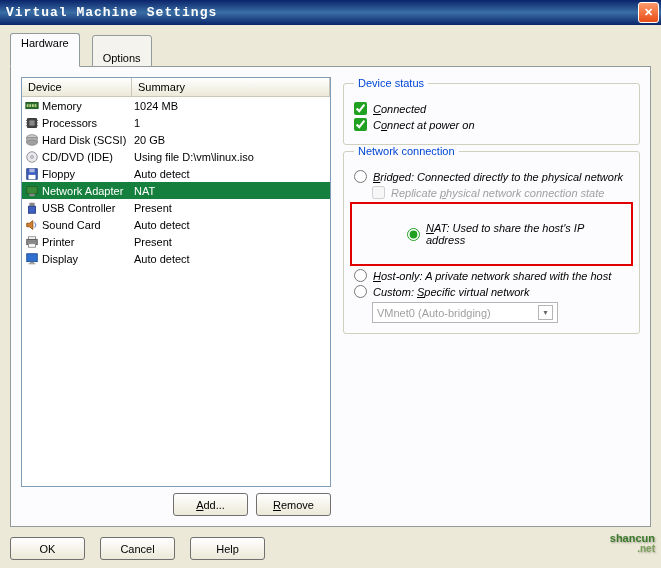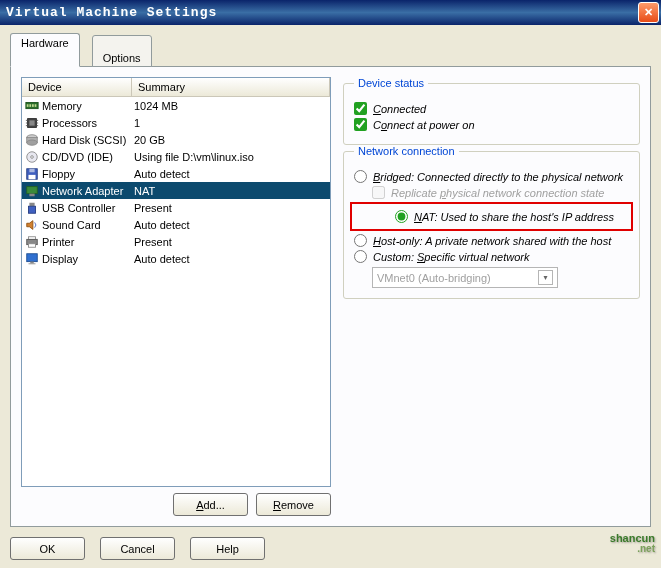--- a/index.html
+++ b/index.html
@@ -21,21 +21,21 @@
 .left-col { width: 310px; display: flex; flex-direction: column; }
 .right-col { flex: 1; display: flex; flex-direction: column; }
 
 .device-list { flex: 1; border: 1px solid #7f9db9; background: #fff; overflow: auto; }
 .list-header { display: flex; background: linear-gradient(to bottom, #fff, #ece9d8); border-bottom: 1px solid #cbc7b8; }
 .list-header .col { padding: 3px 6px; border-right: 1px solid #cbc7b8; font-weight: normal; }
 .col-device { width: 110px; }
 .col-summary { flex: 1; }
 .list-body { }
 .row { display: flex; align-items: center; height: 17px; padding: 0 2px; }
-.row.selected { background: #0c4a6e; color: #fff; }
+.row.selected { background: #15803d; color: #fff; }
 .row .icon { width: 16px; height: 16px; margin-right: 2px; display: flex; align-items: center; justify-content: center; font-size: 11px; }
 .row .device-name { width: 92px; white-space: nowrap; overflow: hidden; }
 .row .summary { flex: 1; white-space: nowrap; overflow: hidden; }
 
 .btn-row { display: flex; justify-content: flex-end; gap: 8px; margin-top: 6px; }
 .btn { min-width: 75px; height: 23px; background: linear-gradient(to bottom, #fff, #ece9d8); border: 1px solid #707070; border-radius: 3px; padding: 0 12px; cursor: pointer; }
 .btn u { text-decoration: underline; }
 
 fieldset { border: 1px solid #d0d0bf; border-radius: 3px; padding: 10px 10px 10px 10px; }
 legend { padding: 0 4px; color: #0046d5; }
@@ -222,21 +222,21 @@
         <legend>Network connection</legend>
         <div class="radio-row">
           <input type="radio" name="net" style="">
           <label><u>B</u>ridged: Connected directly to the physical network</label>
         </div>
         <div class="chk-row indent disabled">
           <input type="checkbox" disabled="" style="">
           <label>Replicate <u>p</u>hysical network connection state</label>
         </div>
         <div class="highlight-box">
-          <div class="radio-row" style="margin:4px;padding-left:35px;">
+          <div class="radio-row" style="margin:16px;padding-left:35px;">
             <input type="radio" name="net" checked="" style="">
             <label><u>N</u>AT: Used to share the host's IP address</label>
           </div>
         </div>
         <div class="radio-row">
           <input type="radio" name="net" style="">
           <label><u>H</u>ost-only: A private network shared with the host</label>
         </div>
         <div class="radio-row">
           <input type="radio" name="net" style="">

